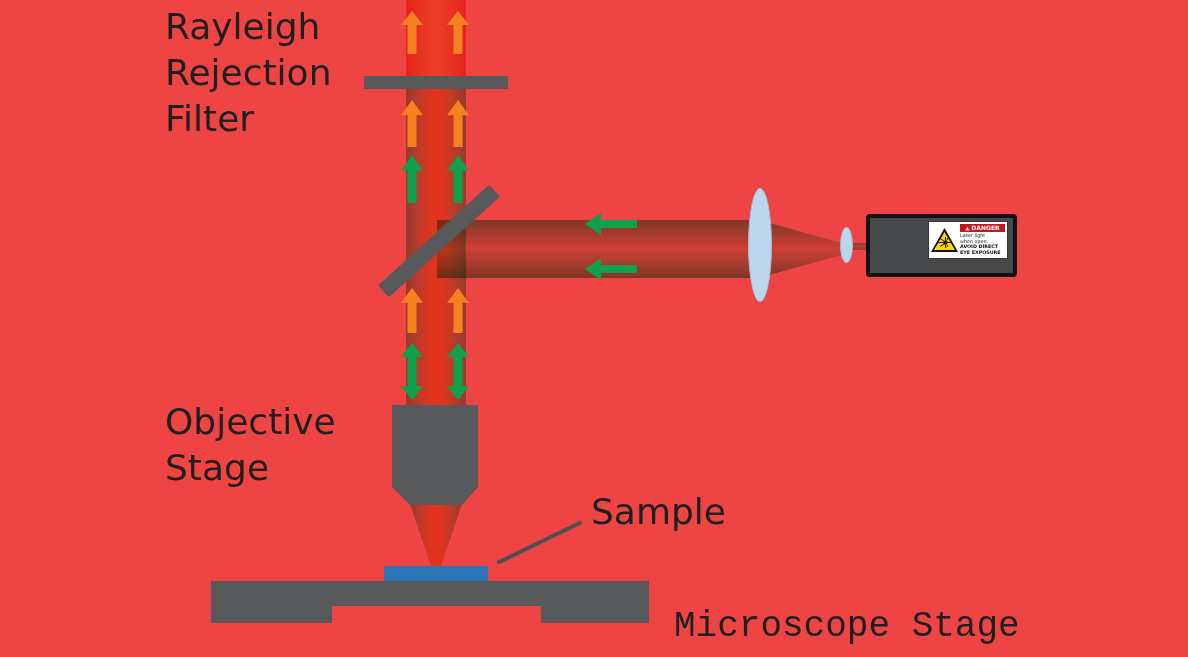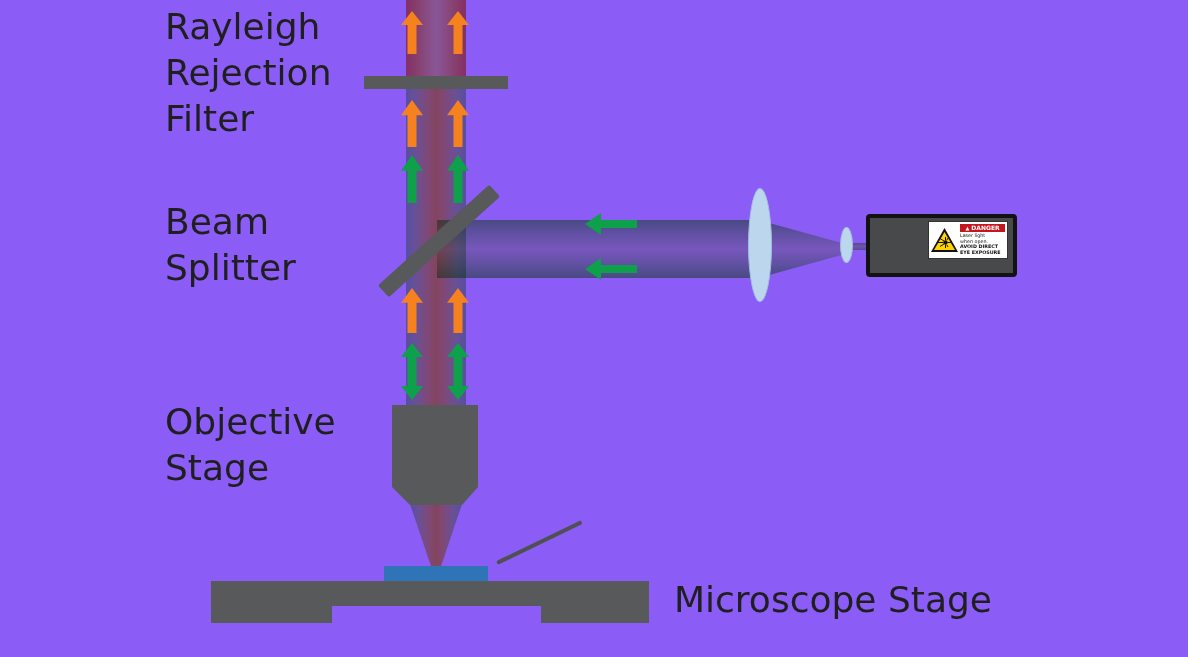--- a/index.html
+++ b/index.html
@@ -1,21 +1,21 @@
 <!DOCTYPE html>
 <html style="--component-gray: #58595b; --laser-body: #48494b; --arrow-orange: #F5821F; --arrow-green: #0FA04B; --sample-blue: #2E74B6; --lens-blue: #BCD6EE; --danger-red: #C4161C; --warning-yellow: #FFD400; --text: #1F1F1F;"><head>
 <meta charset="utf-8">
 <style>
   :root{
     --component-gray:#58595b; --laser-body:#48494b; --arrow-orange:#F5821F;
     --arrow-green:#0FA04B; --sample-blue:#2E74B6; --lens-blue:#BCD6EE;
     --danger-red:#C4161C; --warning-yellow:#FFD400; --text:#1F1F1F;
   }
   html,body{margin:0;padding:0;background:#fff;}
-  #stagewrap{position:relative;width:1188px;height:657px;background:#8b5cf6;overflow:hidden;
+  #stagewrap{position:relative;width:1188px;height:657px;background:#ef4444;overflow:hidden;
     font-family:"DejaVu Sans","Liberation Sans",sans-serif;}
   .abs{position:absolute;}
   .label{font-size:36px;line-height:46px;color:var(--text);white-space:pre-line;}
   
   .beam{mix-blend-mode:multiply;}
   .beam-v-top{background:linear-gradient(to right,#f3806e 0%,#f6a46c 14%,#fad088 34%,#fcec9d 50%,#fad088 66%,#f6a46c 86%,#f3806e 100%);}
   .beam-v{background:linear-gradient(to right,#a2d8a7 0%,#bede9c 16%,#e9c87c 36%,#f3bc62 50%,#e9c87c 64%,#bede9c 84%,#a2d8a7 100%);}
   .beam-h{background:linear-gradient(to bottom,#85cc86 0%,#aadca4 20%,#ddf0c4 50%,#aadca4 80%,#85cc86 100%);}
   .cone-obj{clip-path:polygon(0 0,100% 0,52% 100%,48% 100%);}
   .cone-laser{clip-path:polygon(0 0,100% 43%,100% 57%,0 100%);}
@@ -157,19 +157,18 @@
           <div class="b">AVOID DIRECT</div>
           <div class="b">EYE EXPOSURE</div>
         </div>
       </div>
     </div>
   </div>
 
   <div class="abs label" style="left:165px;top:4px;">Rayleigh
 Rejection
 Filter</div>
-  <div class="abs label" style="left:165px;top:199px;">Beam
-Splitter</div>
   <div class="abs label" style="left:165px;top:399px;">Objective
 Stage</div>
-  <div class="abs label" style="left:674px;top:577px;">Microscope Stage</div>
+  <div class="abs label" style="left:591px;top:489px;">Sample</div>
+  <div class="abs label" style="left:674px;top:604px;font-family:Liberation Mono, monospace;">Microscope Stage</div>
 
 </div>
 
 </body></html>

